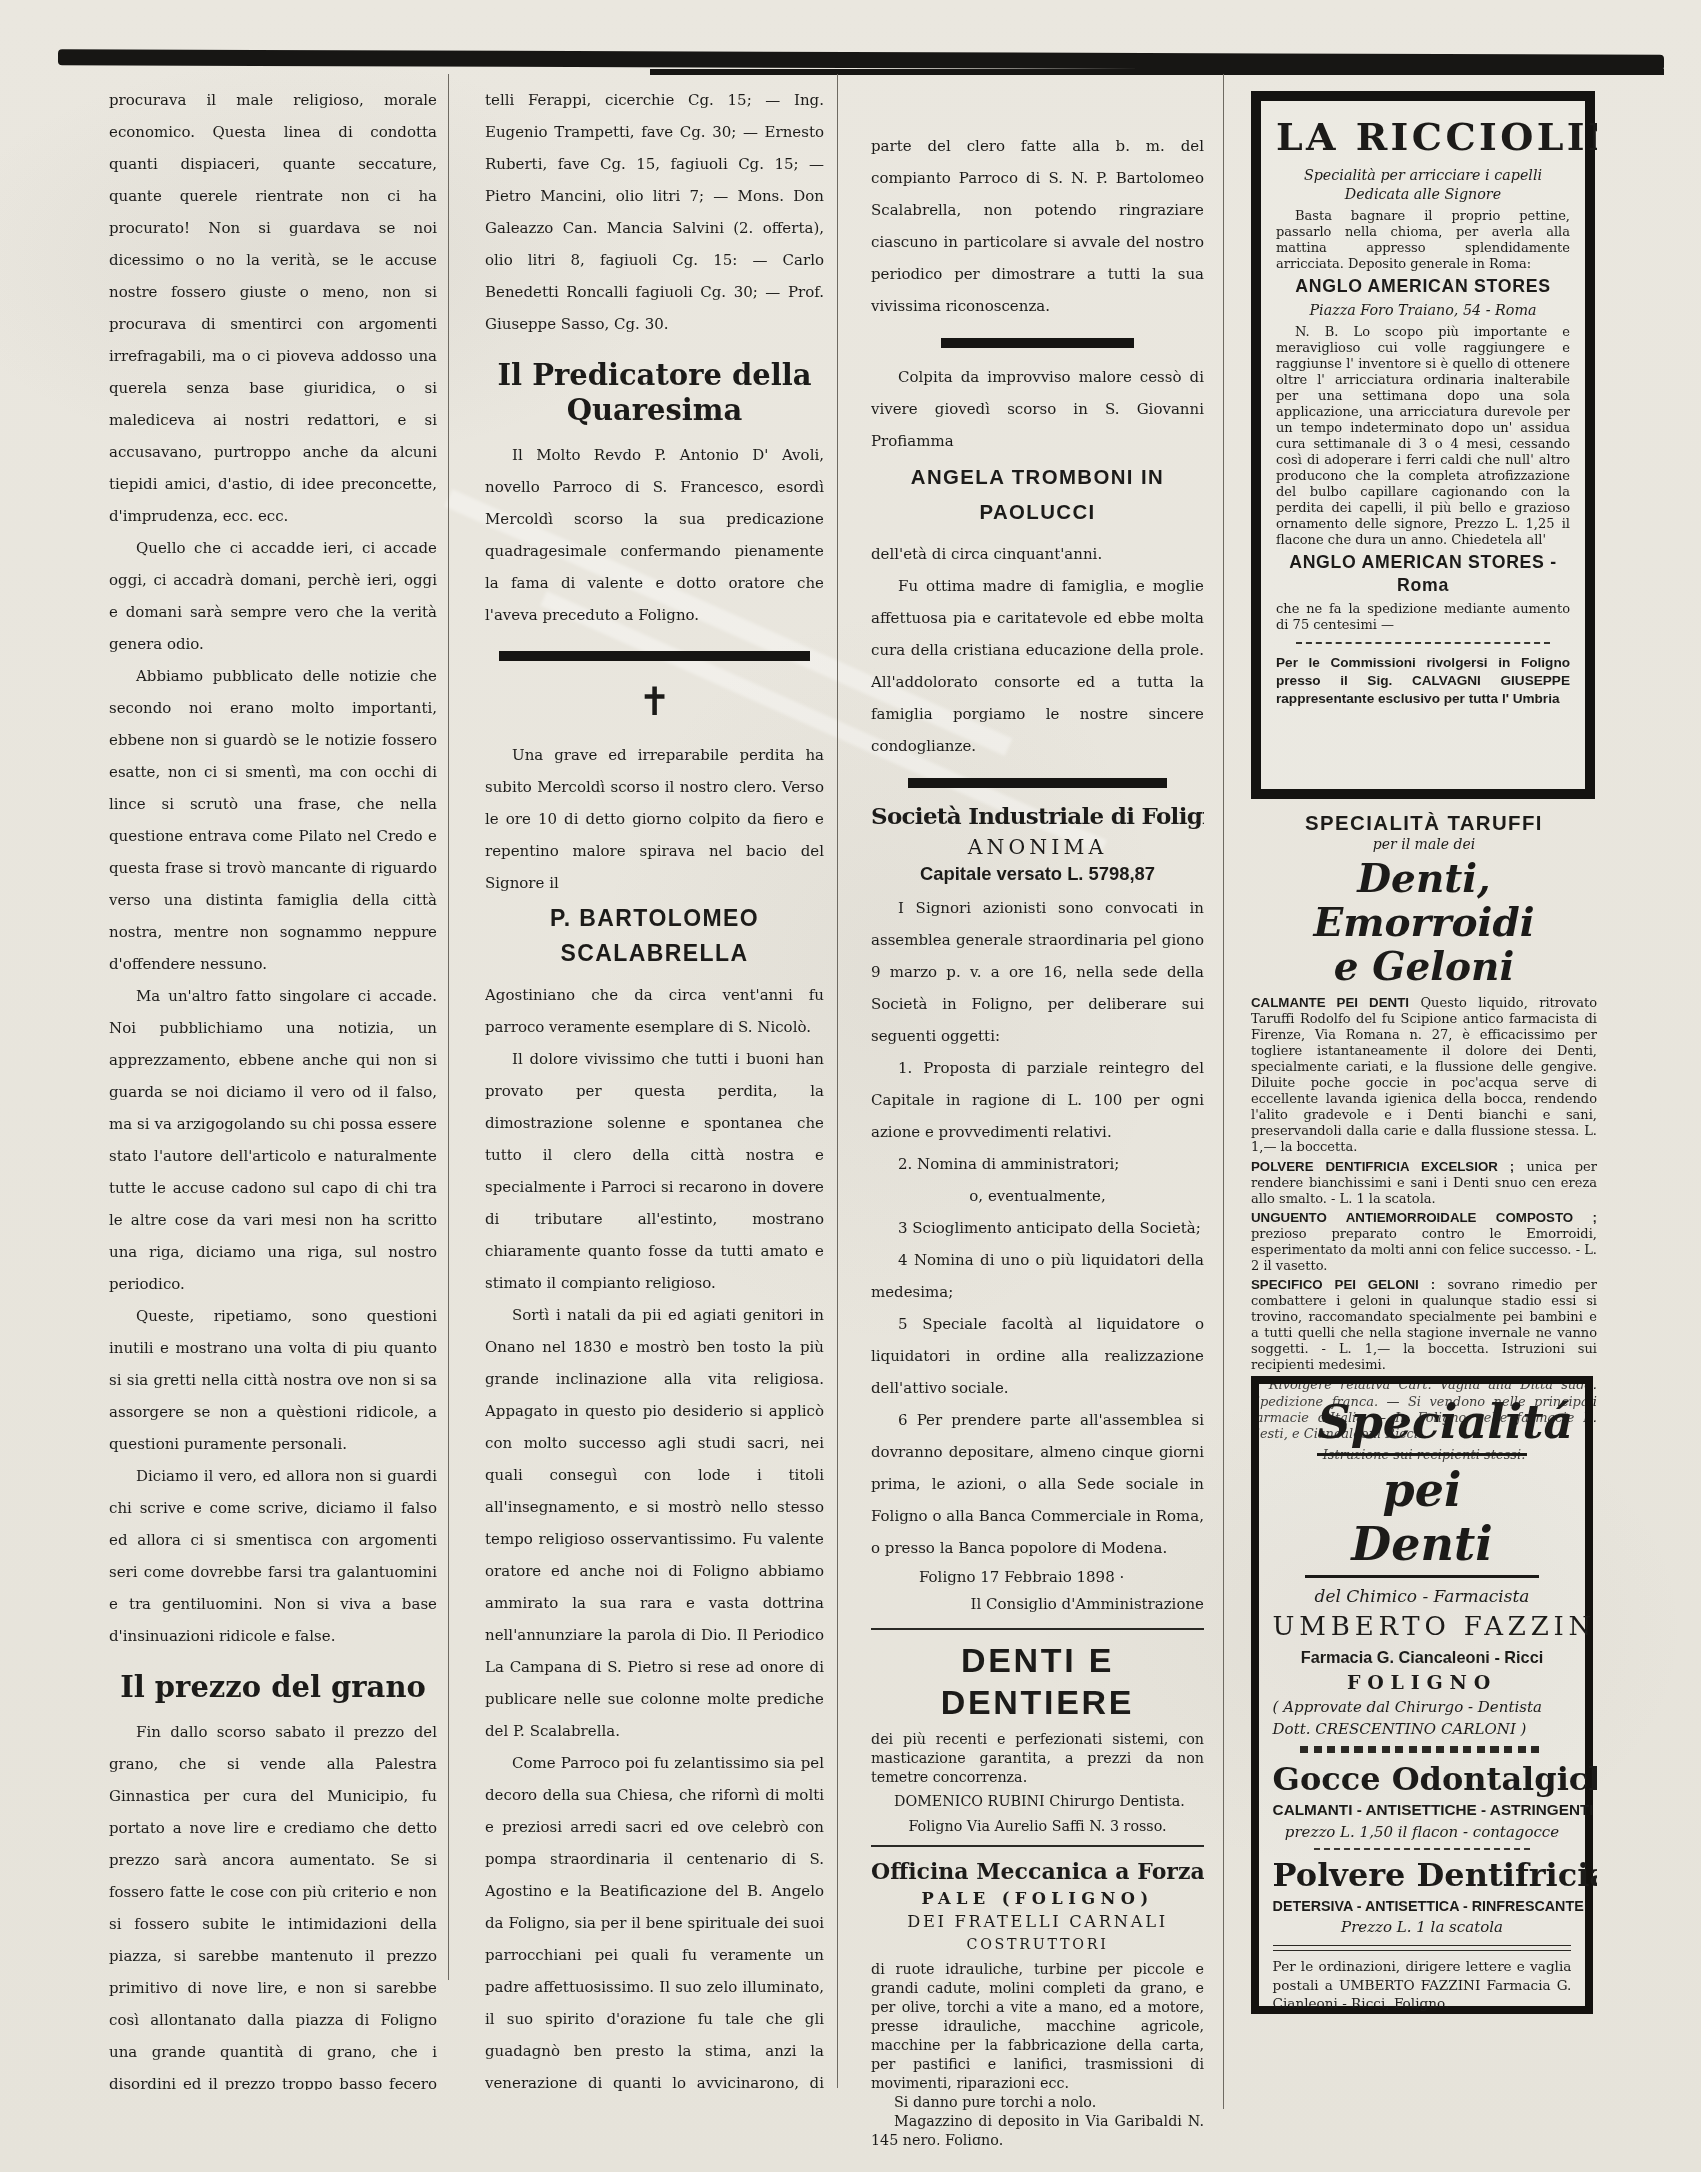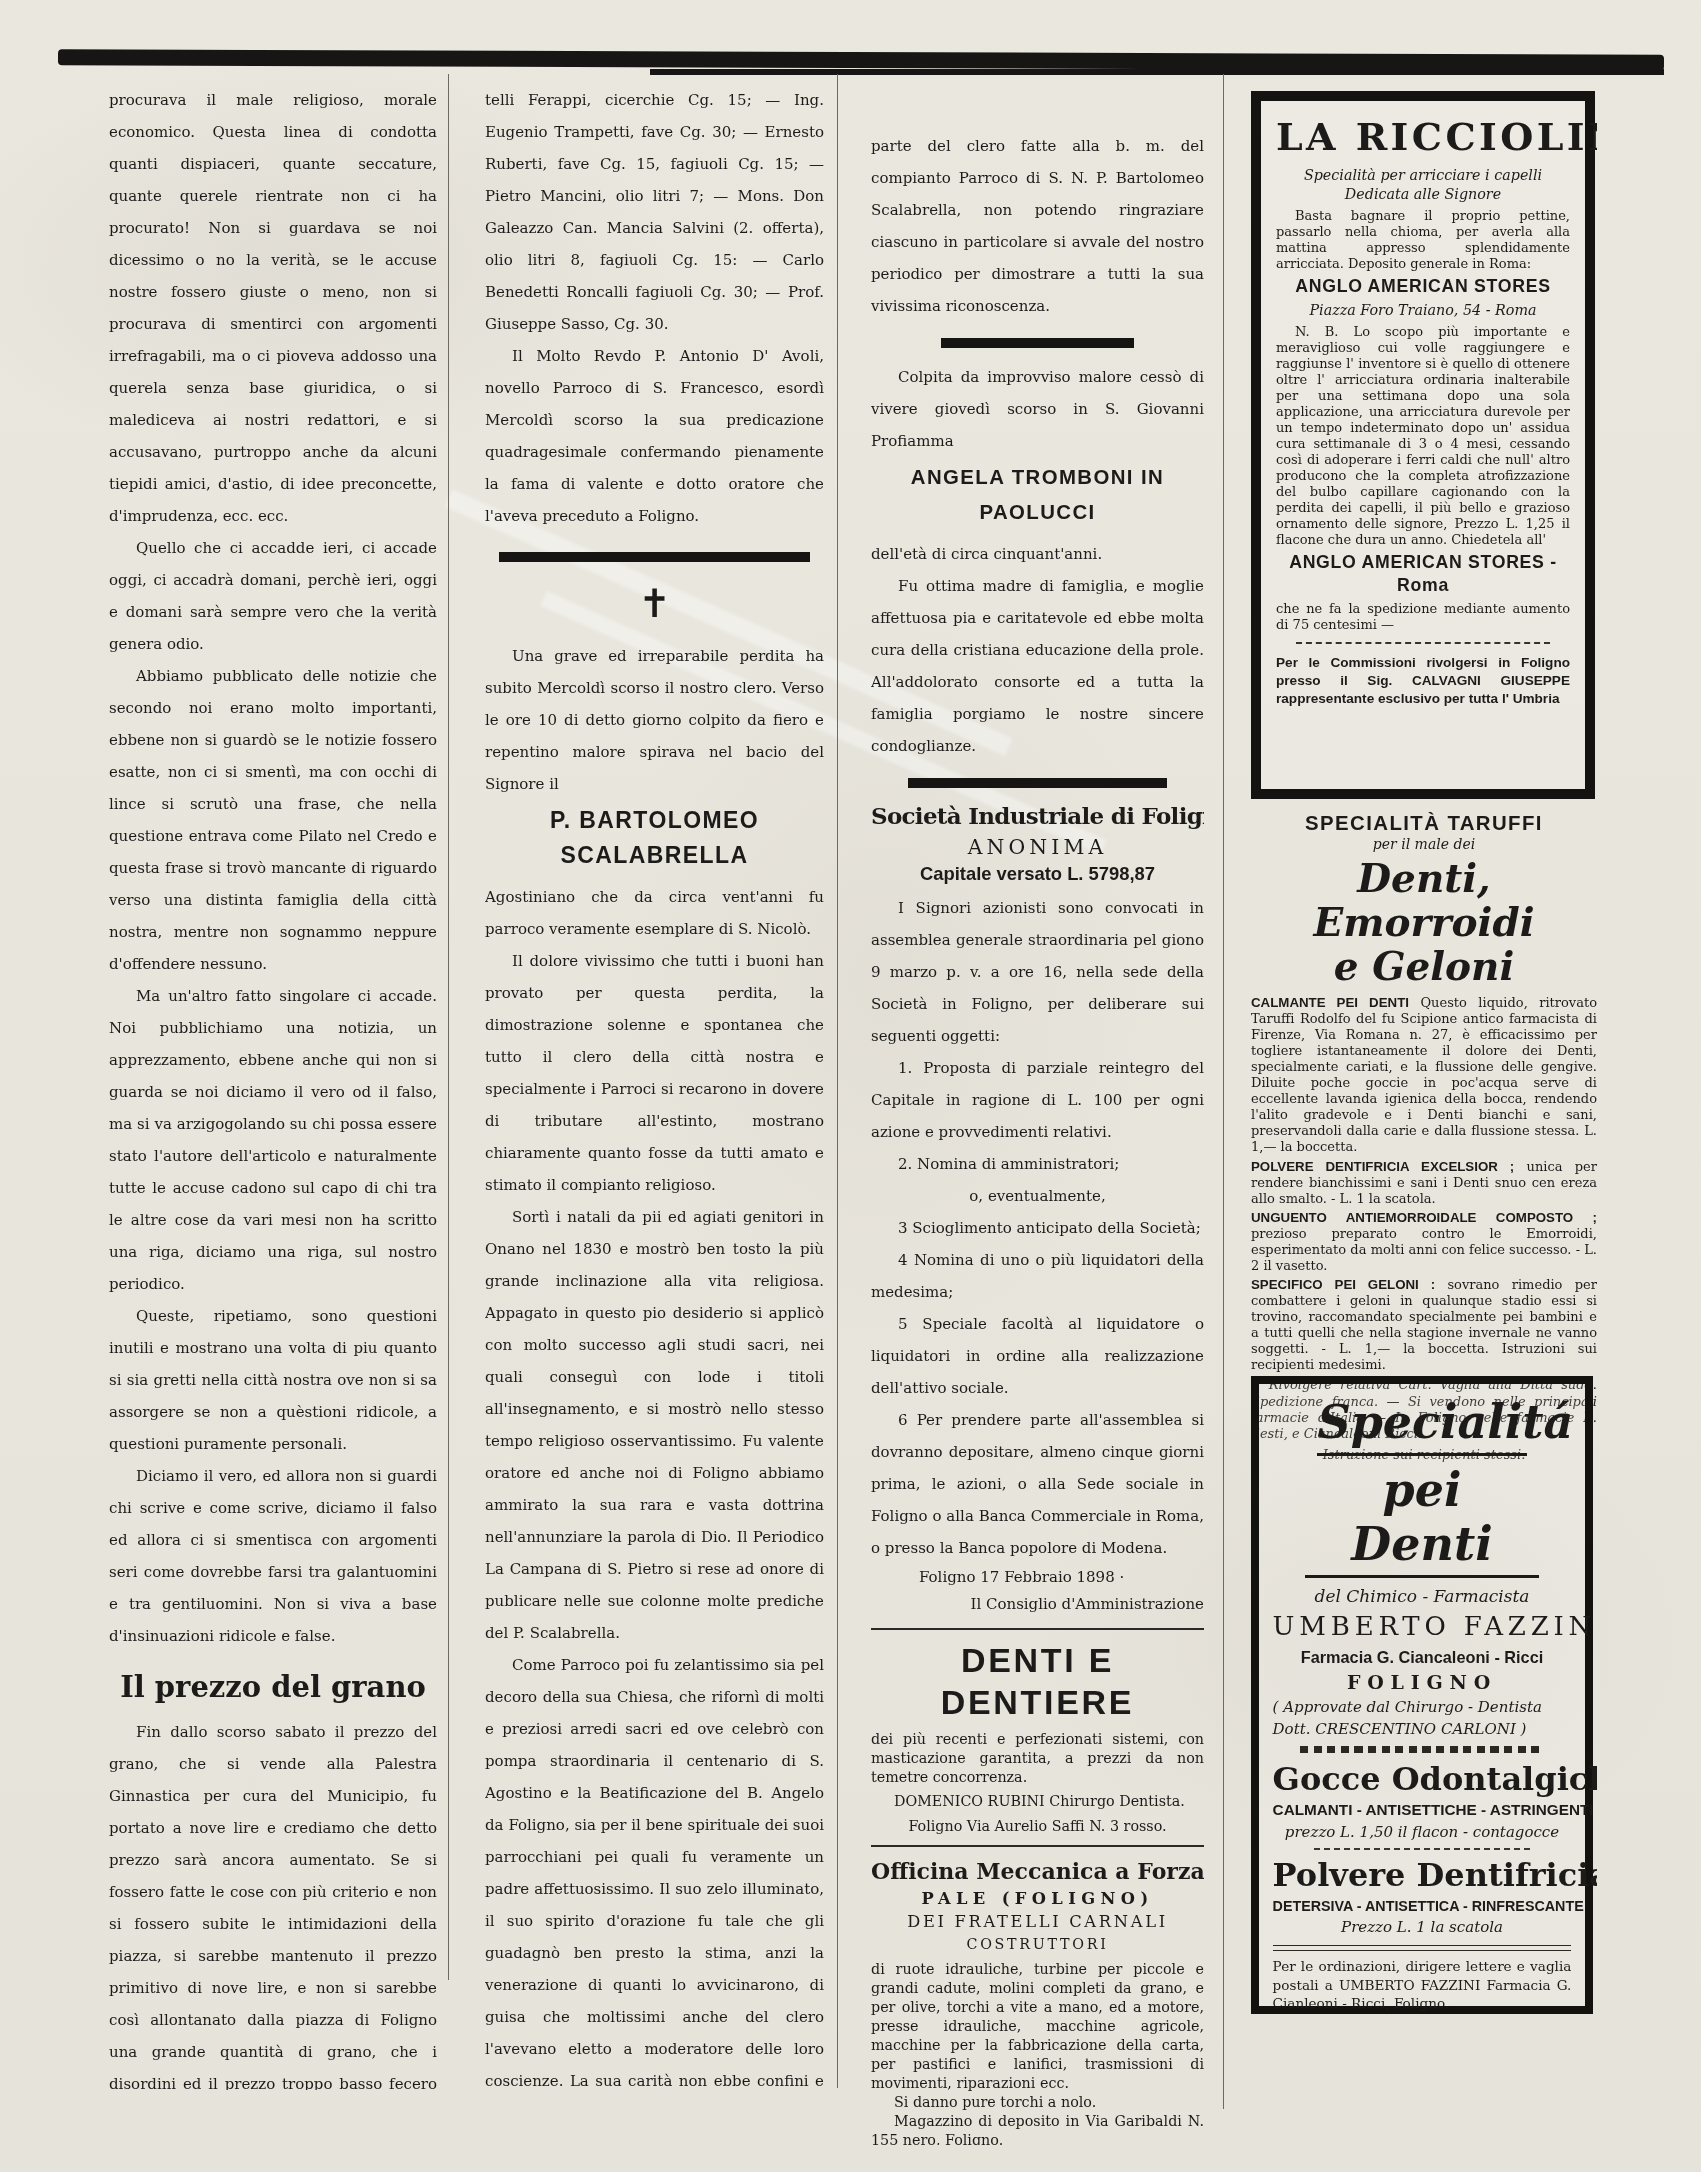--- a/index.html
+++ b/index.html
@@ -108,20 +108,21 @@
     <p class="t">Diciamo il vero, ed allora non si guardi chi scrive e come scrive, diciamo il falso ed allora ci si smentisca con argomenti seri come dovrebbe farsi tra galantuomini e tra gentiluomini. Non si viva a base d'insinuazioni ridicole e false.</p>
 
     <h2 class="h1">Il prezzo del grano</h2>
     <p class="t">Fin dallo scorso sabato il prezzo del grano, che si vende alla Palestra Ginnastica per cura del Municipio, fu portato a nove lire e crediamo che detto prezzo sarà ancora aumentato. Se si fossero fatte le cose con più criterio e non si fossero subite le intimidazioni della piazza, si sarebbe mantenuto il prezzo primitivo di nove lire, e non si sarebbe così allontanato dalla piazza di Foligno una grande quantità di grano, che i disordini ed il prezzo troppo basso fecero emigrare altrove.</p>
 
   </div>
 
   <div class="col" style="left:485px;top:76px;width:339px;height:2028px;">
     <p class="t t0">telli Ferappi, cicerchie Cg. 15; — Ing. Eugenio Trampetti, fave Cg. 30; — Ernesto Ruberti, fave Cg. 15, fagiuoli Cg. 15; — Pietro Mancini, olio litri 7; — Mons. Don Galeazzo Can. Mancia Salvini (2. offerta), olio litri 8, fagiuoli Cg. 15: — Carlo Benedetti Roncalli fagiuoli Cg. 30; — Prof. Giuseppe Sasso, Cg. 30.</p>
 
+    <h2 class="h1">Il Predicatore della Quaresima</h2>
     <p class="t">Il Molto Revdo P. Antonio D' Avoli, novello Parroco di S. Francesco, esordì Mercoldì scorso la sua predicazione quadragesimale confermando pienamente la fama di valente e dotto oratore che l'aveva preceduto a Foligno.</p>
 
     <div class="bar" style="width:92%;"></div>
     <div class="cross">✝</div>
 
     <p class="t">Una grave ed irreparabile perdita ha subito Mercoldì scorso il nostro clero. Verso le ore 10 di detto giorno colpito da fiero e repentino malore spirava nel bacio del Signore il</p>
     <div class="bname">P. BARTOLOMEO SCALABRELLA</div>
     <p class="t t0">Agostiniano che da circa vent'anni fu parroco veramente esemplare di S. Nicolò.</p>
     <p class="t">Il dolore vivissimo che tutti i buoni han provato per questa perdita, la dimostrazione solenne e spontanea che tutto il clero della città nostra e specialmente i Parroci si recarono in dovere di tributare all'estinto, mostrano chiaramente quanto fosse da tutti amato e stimato il compianto religioso.</p>
     <p class="t">Sortì i natali da pii ed agiati genitori in Onano nel 1830 e mostrò ben tosto la più grande inclinazione alla vita religiosa. Appagato in questo pio desiderio si applicò con molto successo agli studi sacri, nei quali conseguì con lode i titoli all'insegnamento, e si mostrò nello stesso tempo religioso osservantissimo. Fu valente oratore ed anche noi di Foligno abbiamo ammirato la sua rara e vasta dottrina nell'annunziare la parola di Dio. Il Periodico La Campana di S. Pietro si rese ad onore di publicare nelle sue colonne molte prediche del P. Scalabrella.</p>
@@ -163,21 +164,21 @@
     <p class="c3c" style="text-align:center;text-indent:0;margin-top:5.4px;">Foligno Via Aurelio Saffi N. 3 rosso.</p>
 
     <div class="rule"></div>
 
     <h2 class="hoff">Officina Meccanica a Forza Idraulica</h2>
     <p class="cline"><b>PALE (FOLIGNO)</b></p>
     <p class="cline">DEI  FRATELLI  CARNALI</p>
     <p class="cline" style="font-size:14.3px;">COSTRUTTORI</p>
     <p class="c3c c3c0" style="margin-top:4.1px;">di ruote idrauliche, turbine per piccole e grandi cadute, molini completi da grano, e per olive, torchi a vite a mano, ed a motore, presse idrauliche, macchine agricole, macchine per la fabbricazione della carta, per pastifici e lanifici, trasmissioni di movimenti, riparazioni ecc.</p>
     <p class="c3c">Si danno pure torchi a nolo.</p>
-    <p class="c3c">Magazzino di deposito in Via Garibaldi N. 155 nero, Foligno.</p>
+    <p class="c3c">Magazzino di deposito in Via Garibaldi N. 145 nero, Foligno.</p>
 
   </div>
 
   <div class="col" style="left:1251px;top:80px;width:346px;height:2083px;position:absolute;">
 
     <div class="ad ricci" style="top:11px;width:344px;height:708px;">
       <h2 class="hricci">LA RICCIOLINA</h2>
       <p class="adit">Specialità per arricciare i capelli</p>
       <p class="adit">Dedicata alle Signore</p>
       <p class="adp">Basta bagnare il proprio pettine, passarlo nella chioma, per averla alla mattina appresso splendidamente arricciata. Deposito generale in Roma:</p>

